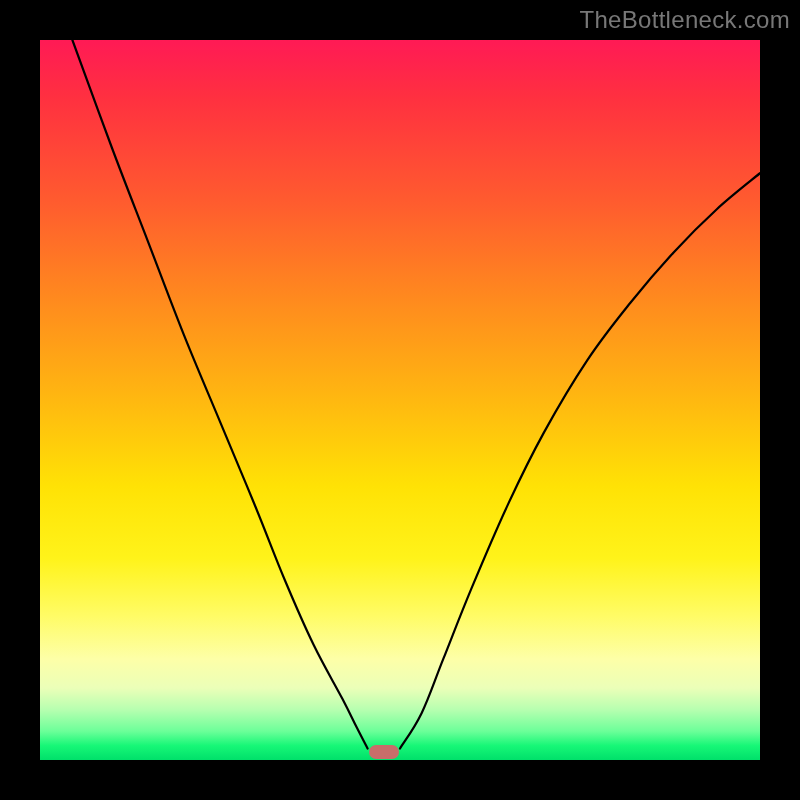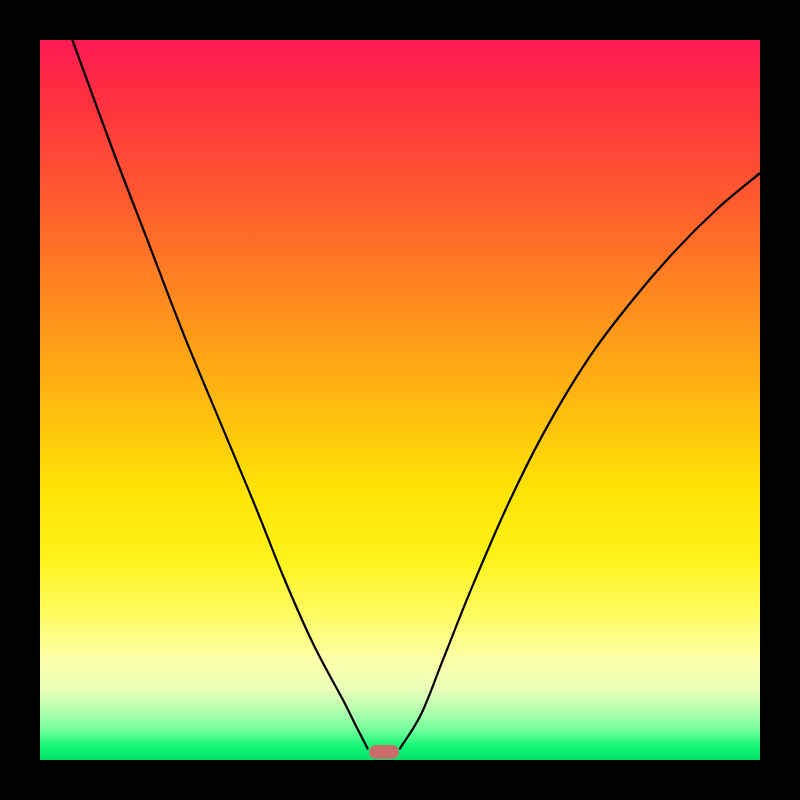--- a/index.html
+++ b/index.html
@@ -65,20 +65,21 @@
     height: 14px;
     background: #c86d6a;
     border-radius: 7px;
   }
 </style>
 </head>
 <body>
 
 <div class="frame">
 
+  <div class="watermark">TheBottleneck.com</div>
 
   <div class="plot">
 
     <svg class="curve" viewBox="0 0 720 720" preserveAspectRatio="none">
       <path id="curve-left" fill="none" stroke="#000000" stroke-width="2.2" stroke-linecap="round" d="M 32.4 0 C 39.528 19.44, 58.392 71.71200000000002, 72 108.00000000000001 C 85.608 144.288, 95.04 167.90400000000002, 108 201.60000000000002 C 120.96 235.29600000000002, 131.04 262.80000000000007, 144 295.20000000000005 C 156.96 327.6, 167.04 350.49600000000004, 180 381.6 C 192.96 412.704, 204.336 439.488, 216 468 C 227.664 496.512, 234.43200000000002 515.376, 244.8 540 C 255.168 564.624, 263.232 583.4159999999999, 273.6 604.8 C 283.968 626.184, 294.62399999999997 643.8960000000001, 302.4 658.8000000000001 C 310.176 673.7040000000001, 312.264 678.6576, 316.8 687.6 C 321.336 696.5424, 325.656 704.7216, 327.6 708.48"></path>
       <path id="curve-right" fill="none" stroke="#000000" stroke-width="2.2" stroke-linecap="round" d="M 360 708.48 C 363.888 702.1296, 373.824 689.2704, 381.6 673.2 C 389.37600000000003 657.1296000000001, 394.12800000000004 641.88, 403.20000000000005 619.2 C 412.27200000000005 596.5200000000001, 420.336 575.0640000000001, 432 547.2 C 443.664 519.336, 455.04 492.26400000000007, 468 464.40000000000003 C 480.96 436.536, 489.7439999999999 418.32, 503.99999999999994 392.4 C 518.256 366.47999999999996, 531.648 343.72799999999995, 547.2 320.4 C 562.7520000000001 297.072, 574.848 282.24, 590.4 262.8 C 605.952 243.36, 618.048 229.24800000000005, 633.6 212.40000000000003 C 649.152 195.55200000000002, 661.2479999999999 183.456, 676.8 169.2 C 692.352 154.944, 712.224 139.68000000000004, 720 133.20000000000005"></path>
     </svg>
 
     <div id="marker" class="marker" style="left: 329.16px; top: 705.08px; background: rgb(200, 109, 106);"></div>
   </div>

